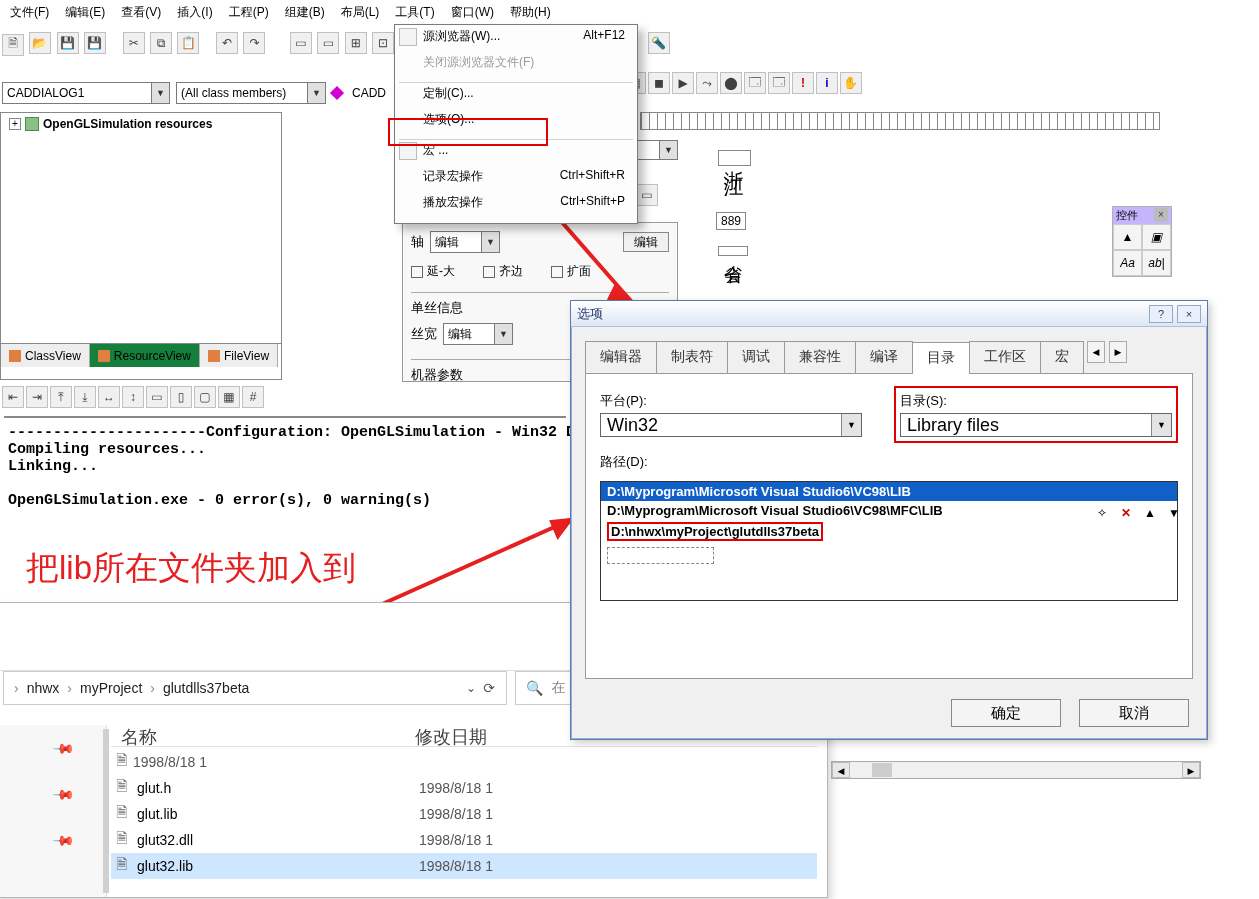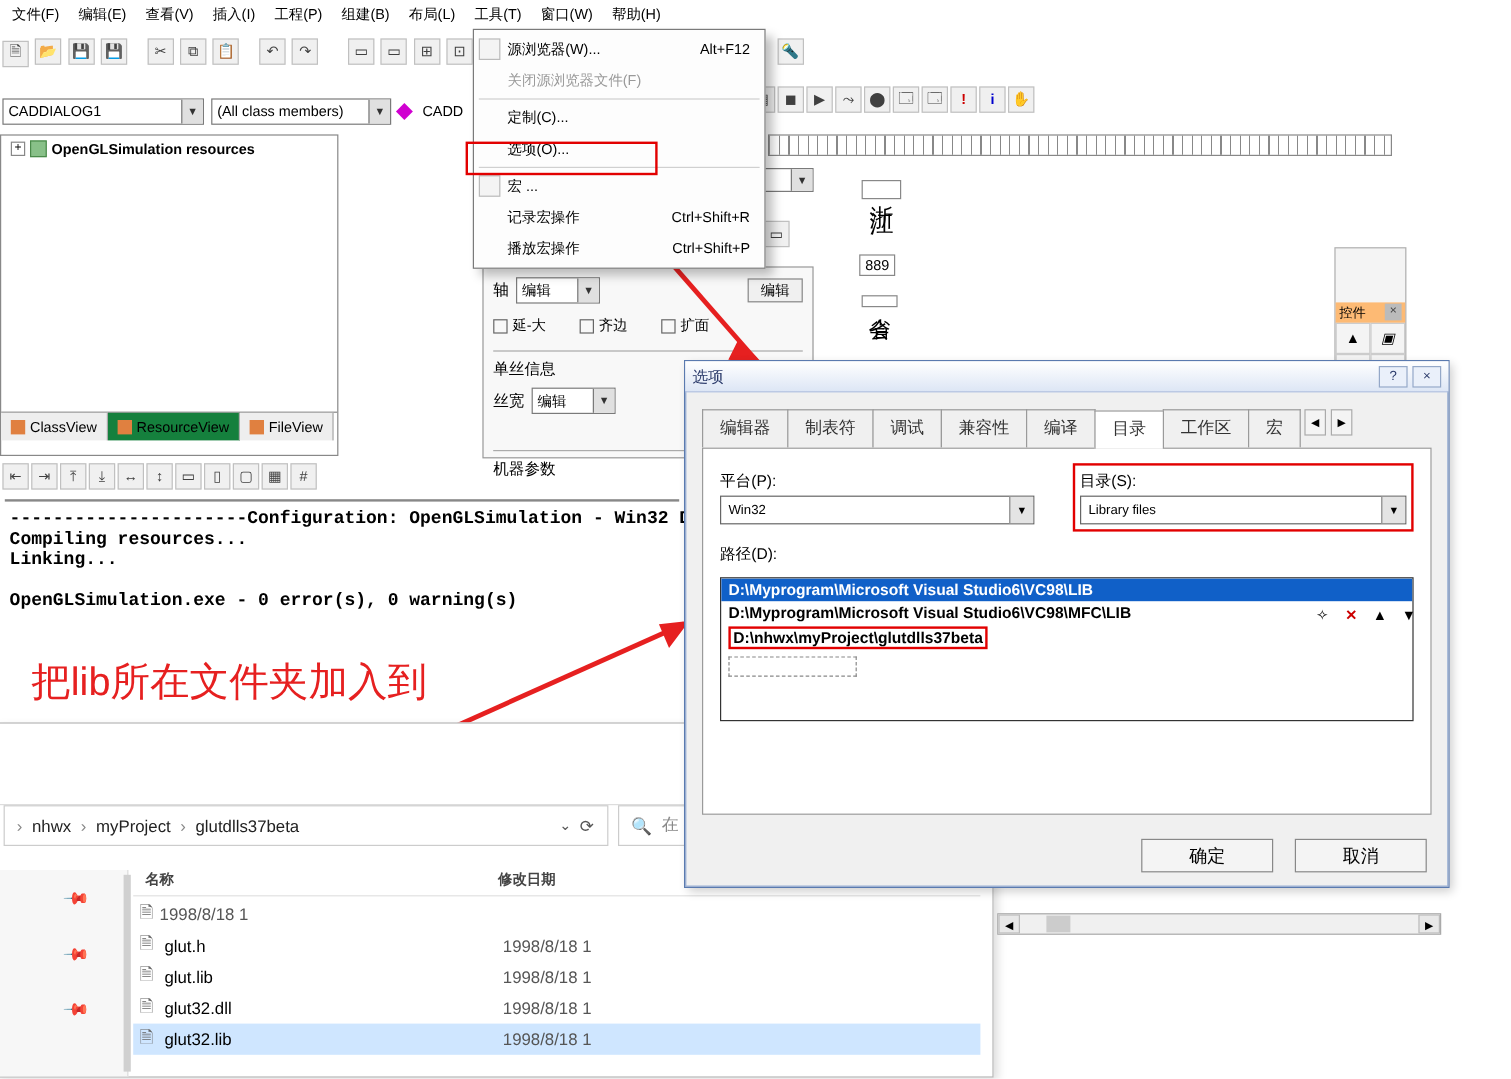--- a/index.html
+++ b/index.html
@@ -80,21 +80,21 @@
     white-space:pre; background:#fff;
   }
 
   
   .dropdown {
     top:24px; left:394px; width:244px; border:1px solid #7a7a7a;
     box-shadow:6px 6px 8px rgba(0,0,0,.25); background:#fdfdfd; z-index:50;
     padding:3px 0;
   }
   .dd-item {
-    display:flex; align-items:center; height:26px; padding:0 10px 0 28px;
+    display:flex; height:26px; padding:0 10px 0 28px;
     position:relative; cursor:default;
   }
   .dd-item.disabled { color:#9a9a9a; }
   .dd-item .sc { position:absolute; right:12px; }
   .dd-sep { height:1px; background:#d0d0d0; margin:2px 4px; }
   .dd-item .ico {
     position:absolute; left:4px; width:18px; height:18px;
     border:1px solid #bbb; background:#f4f4f4;
   }
 
@@ -107,21 +107,21 @@
   .chk { width:12px;height:12px;border:1px solid #666;display:inline-block;margin-right:4px;vertical-align:middle; }
   .btn-mini { border:1px solid #888; background:#f0f0f0; width:46px; height:20px; font-size:12px; text-align:center; line-height:18px; }
 
   
   .vert-cn { writing-mode:vertical-rl; font-size:20px; border:1px solid #888; padding:4px 2px; background:#fff; }
 
   
   .palette {
     top:206px; left:1112px; width:60px; border:1px solid #b0b0b0; background:#f4f4f4;
   }
-  .palette-title { background:#fdba74; font-size:11px; padding:1px 3px; display:flex; justify-content:space-between;margin-top:45px; }
+  .palette-title { background:#c4b5fd; font-size:11px; padding:1px 3px; display:flex; justify-content:space-between; }
   .palette-title .x { width:14px;height:14px;background:#bbb;color:#444;text-align:center;line-height:14px;font-size:10px; }
   .pal-grid { display:grid; grid-template-columns:1fr 1fr; }
   .pal-cell { height:26px; border:1px solid #ccc; display:flex; align-items:center; justify-content:center; font-size:12px; font-style:italic; }
 
   
   .optdlg {
     top:300px; left:570px; width:638px; height:440px;
     border:1px solid #5a7aaf; background:#f0f0f0; z-index:60;
     box-shadow:0 0 0 1px #9ab0d4 inset, 3px 3px 8px rgba(0,0,0,.2);
   }
@@ -145,21 +145,21 @@
   .tab-scroll { width:18px;height:22px;border:1px solid #aaa;background:#f4f4f4;display:flex;align-items:center;justify-content:center;font-size:9px;margin-left:4px; }
 
   .optdlg .panel {
     position:absolute; top:72px; left:14px; right:14px; bottom:60px;
     border:1px solid #9a9a9a; background:#fff; padding:12px 14px;
   }
   .field-row { display:flex; align-items:center; gap:14px; }
   .field-label { font-size:13px; margin-bottom:3px; display:block; }
   .select {
     height:24px; border:1px solid #666; background:#fff; padding:0 6px;
-    display:flex; align-items:center; position:relative; font-size:11px;
+    display:flex; align-items:center; position:relative; font-size:18px;
   }
   .select .arrow {
     position:absolute; right:0; top:0; width:20px; height:100%;
     background:#e4e4e4; border-left:1px solid #888;
     display:flex;align-items:center;justify-content:center;
   }
   .select .arrow::after{content:"▼";font-size:9px;}
   .redframe { border:2px solid #e20000; padding:4px; }
 
   .pathlist {
@@ -211,21 +211,21 @@
 
   .searchbox {
     position:absolute; top:68px; left:520px; width:302px; height:34px;
     border:1px solid #ccc; display:flex; align-items:center; color:#888; font-size:14px;
     padding-left:10px;
   }
   .searchbox .mag { margin-right:8px; }
 
   .exp-cols {
     position:absolute; top:122px; left:116px; right:10px; height:22px;
-    border-bottom:1px solid #e2e2e2; display:flex; font-size:12px; color:#444;font-weight:bold;
+    border-bottom:1px solid #e2e2e2; display:flex; font-size:18px; color:#444;
   }
   .col-name { width:294px; padding-left:10px; }
   .col-date { flex:1; padding-left:10px; }
 
   .sidepanel {
     position:absolute; top:122px; left:0; width:112px; bottom:0;
     background:#f7f7f7; border-right:1px solid #ddd;
   }
   .sp-grip { position:absolute; top:4px; bottom:4px; right:-3px; width:6px; background:#d0d0d0; }
   .pin { width:18px;height:18px; margin:16px 0 0 60px; color:#888; transform:rotate(45deg); font-size:14px; }
@@ -417,21 +417,21 @@
   <div style="margin-top:12px;border-top:1px solid #aaa;padding-top:6px;">
     <span class="frag-label">单丝信息</span>
   </div>
   <div style="margin-top:6px;display:flex;align-items:center;gap:6px;">
     <span class="frag-label">丝宽</span>
     <div class="combo" style="width:70px">
         <span>编辑</span>
         <span class="arrow"></span>
       </div>
   </div>
-  <div style="margin-top:30px;border-top:1px solid #aaa;padding-top:6px;">
+  <div style="margin-top:14px;border-top:1px solid #aaa;padding-top:6px;">
     <span class="frag-label">机器参数</span>
   </div>
 </div>
 
 <div class="abs" style="top:140px;left:604px;width:80px;">
   <div class="combo" style="width:74px;height:20px;">
       <span class="arrow"></span>
     </div>
 </div>
 <div class="abs" style="top:184px;left:604px;display:flex;gap:8px;">

